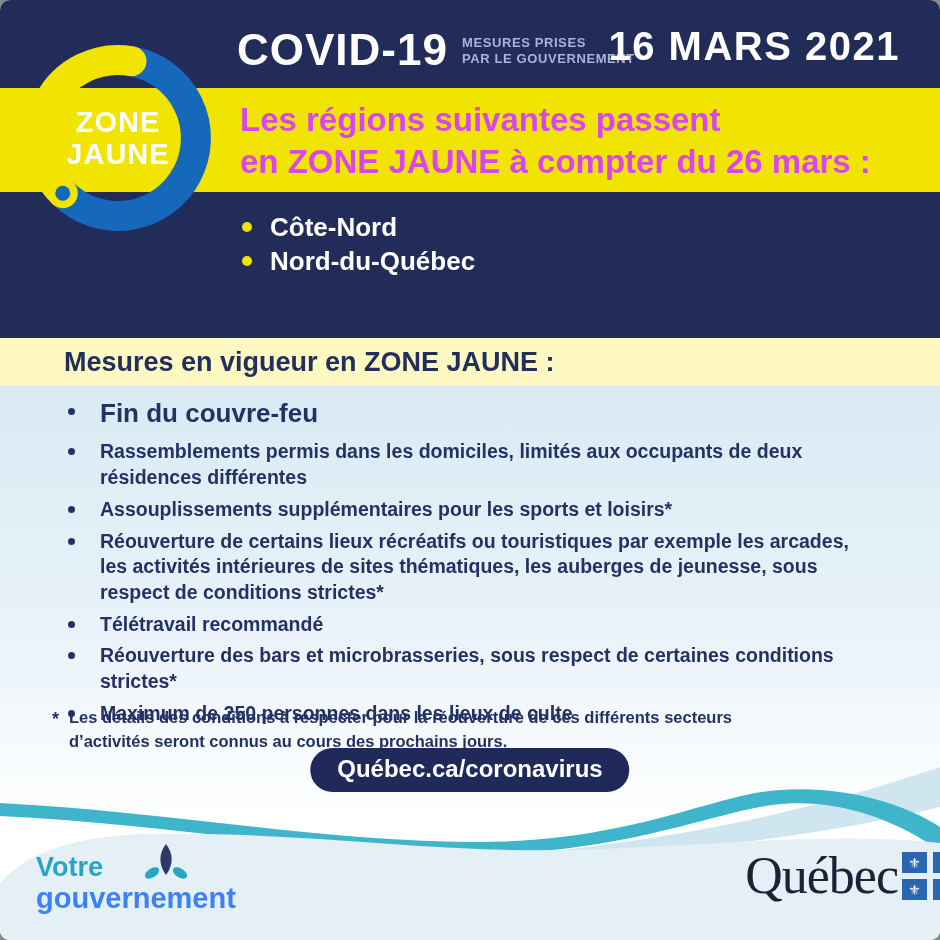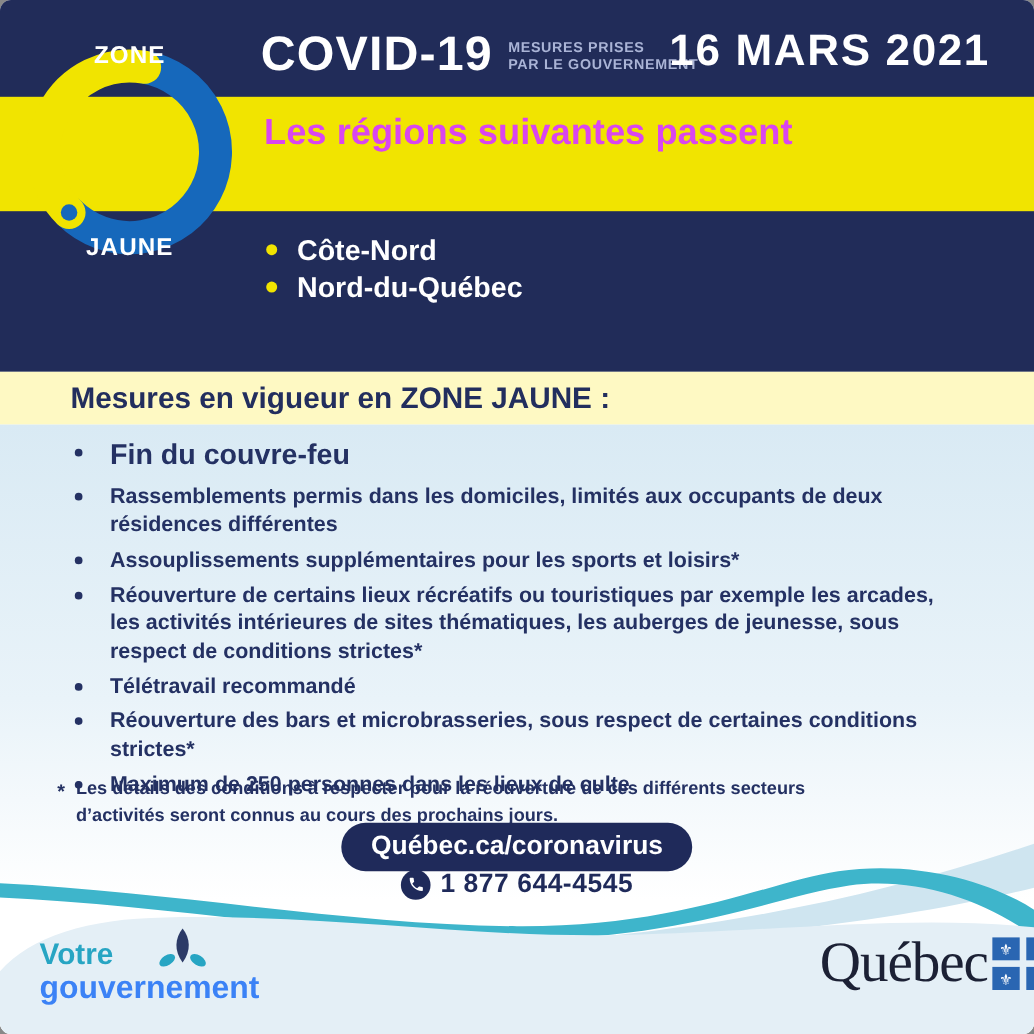--- a/index.html
+++ b/index.html
@@ -9,21 +9,21 @@
   
   .top-section{position:absolute;left:0;top:0;width:940px;height:338px;background:#212c59;}
   .yellow-band{position:absolute;left:0;top:88px;width:940px;height:104px;background:#f1e400;}
 
   .covid-row{position:absolute;left:237px;top:28px;display:flex;align-items:flex-start;gap:14px;color:#fff;}
   .covid-title{font-size:44px;font-weight:700;letter-spacing:1px;line-height:1;}
   .covid-sub{margin-top:7px;font-size:13px;font-weight:700;letter-spacing:.6px;color:#aab4d6;line-height:1.25;}
   .date{position:absolute;right:40px;top:24px;font-size:40px;font-weight:700;letter-spacing:1.5px;color:#fff;}
 
   .badge{position:absolute;left:18px;top:38px;width:200px;height:200px;}
-  .badge-label{position:absolute;left:18px;top:38px;width:200px;height:200px;display:flex;flex-direction:column;align-items:center;justify-content:space-between;color:#fff;font-weight:700;font-size:22px;letter-spacing:1px;line-height:1.12;text-align:center;}
+  .badge-label{position:absolute;left:18px;top:38px;width:200px;height:200px;display:flex;flex-direction:column;align-items:center;justify-content:center;color:#fff;font-weight:700;font-size:29px;letter-spacing:1px;line-height:1.12;text-align:center;}
 
   .headline{position:absolute;left:240px;top:99px;color:#d946ef;font-size:33px;font-weight:700;line-height:1.28;}
 
   .regions{position:absolute;left:240px;top:213px;margin:0;padding:0;list-style:none;}
   .regions li{position:relative;padding-left:30px;margin-bottom:7px;color:#fff;font-size:26px;font-weight:700;line-height:1;height:27px;display:flex;align-items:center;}
   .regions li .dot{position:absolute;left:2px;top:9px;width:10px;height:10px;border-radius:50%;background:#f1e400;}
 
   
   .mesures-strip{position:absolute;left:0;top:338px;width:940px;height:48px;background:#fef9c3;display:flex;align-items:center;}
   .mesures-strip span{margin-left:64px;font-size:27px;font-weight:700;color:#222e5e;}
@@ -77,20 +77,21 @@
       <path d="M113.5,23.2 A78,78 0 0 0 44.8,155.2" fill="none" stroke="#f1e400" stroke-width="30" stroke-linecap="round"></path>
       <circle cx="44.8" cy="155.2" r="7.5" fill="#1668bb"></circle>
     </svg>
     <div class="badge-label">
       <span>ZONE</span>
       <span>JAUNE</span>
     </div>
 
     <div class="headline">
       <div>Les régions suivantes passent</div>
+      <div>en ZONE JAUNE à compter du 26 mars :</div>
     </div>
 
     <ul class="regions">
       <li>
         <span class="dot"></span>
         <span>Côte-Nord</span>
       </li>
       <li>
         <span class="dot"></span>
         <span>Nord-du-Québec</span>
@@ -113,28 +114,20 @@
       <li>Maximum de 250 personnes dans les lieux de culte</li>
     </ul>
 
     <div class="footnote">
       <span class="star">*</span>
       <span>Les détails des conditions à respecter pour la réouverture de ces différents secteurs d’activités seront connus au cours des prochains jours.</span>
     </div>
 
     <div class="pill">Québec.ca/coronavirus</div>
 
-    <div class="phone-row">
-      <span class="phone-badge">
-        <svg width="16" height="16" viewBox="0 0 24 24" aria-hidden="true">
-          <path fill="#ffffff" d="M6.62,10.79c1.44,2.83 3.76,5.14 6.59,6.59l2.2,-2.2c0.27,-0.27 0.67,-0.36 1.02,-0.24 1.12,0.37 2.33,0.57 3.57,0.57 0.55,0 1,0.45 1,1V20c0,0.55 -0.45,1 -1,1 -9.39,0 -17,-7.61 -17,-17 0,-0.55 0.45,-1 1,-1h3.5c0.55,0 1,0.45 1,1 0,1.25 0.2,2.45 0.57,3.57 0.11,0.35 0.03,0.74 -0.25,1.02l-2.2,2.2z"></path>
-        </svg>
-      </span>
-      <span class="phone-num">1 877 644-4545</span>
-    </div>
   </div>
 
   <svg class="waves" viewBox="0 0 940 185" preserveAspectRatio="none" aria-hidden="true">
     <path fill="#cfe5f0" d="M940,12 C780,66 640,92 420,108 C640,104 810,84 940,52 Z"></path>
     <path fill="#3eb5cb" d="M0,48 C160,56 320,86 470,87 C620,88 700,46 762,37 C832,27 900,46 940,72 L940,96 C892,62 832,42 772,50 C704,60 622,99 470,99 C320,99 160,68 0,61 Z"></path>
     <path fill="#e4eff6" d="M0,128 C28,96 80,80 150,79 C300,76 430,98 565,95 C705,92 825,76 940,88 L940,185 L0,185 Z"></path>
   </svg>
 
   <div class="footer-content">
     <div class="votre-gouv">

